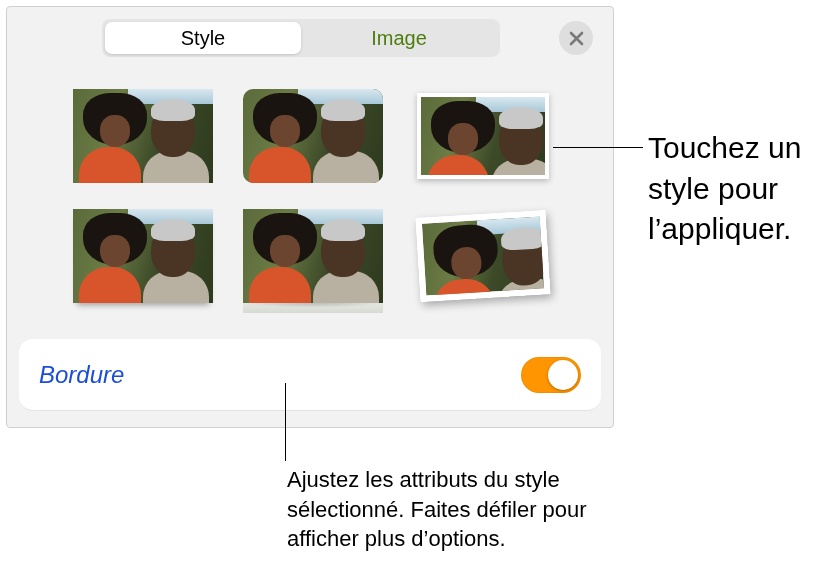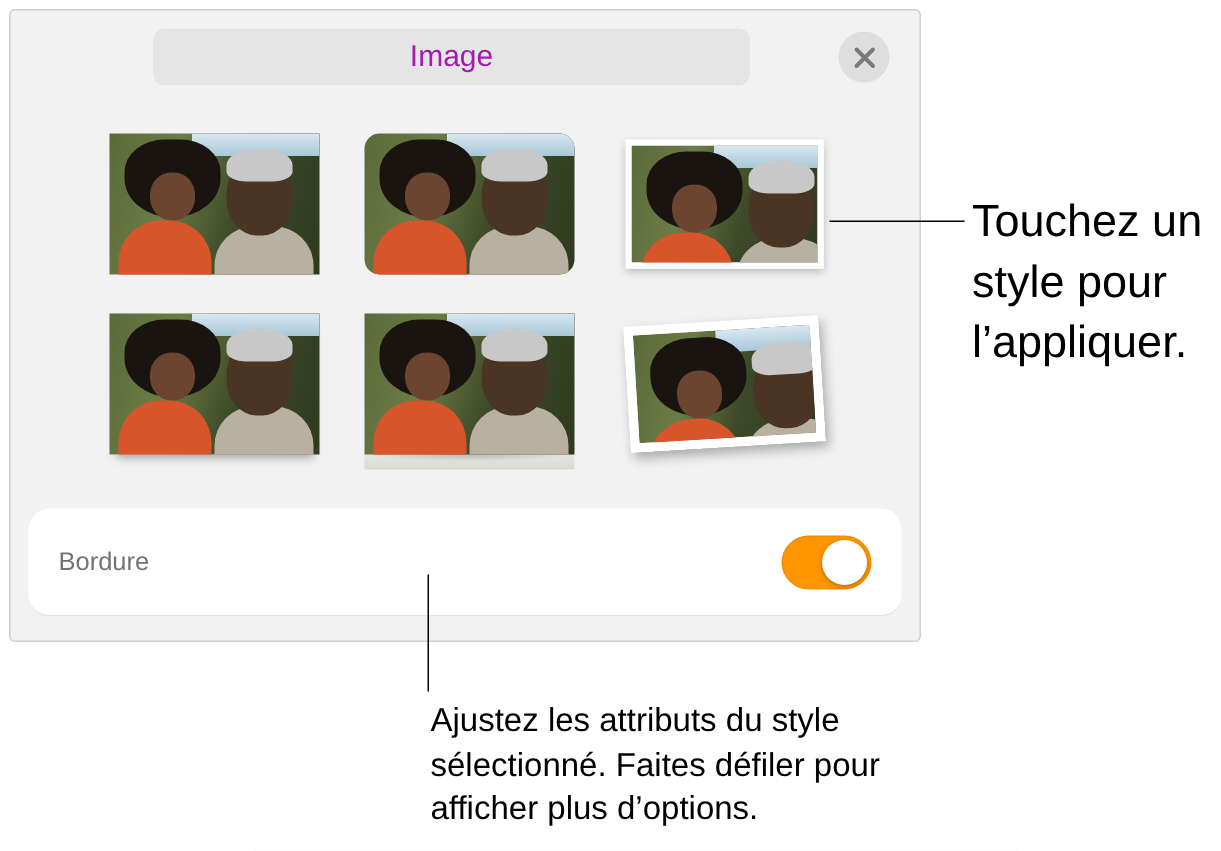--- a/index.html
+++ b/index.html
@@ -34,21 +34,21 @@
       align-items: center;
       padding: 3px;
     }
     .tab {
       flex: 1;
       height: 32px;
       display: flex;
       align-items: center;
       justify-content: center;
       font-size: 20px;
-      color: #a21caf;
+      color: #4d7c0f;
       border-radius: 7px;
       cursor: pointer;
     }
     .tab.active {
       background: #fff;
       box-shadow: 0 1px 3px rgba(0,0,0,0.15);
       font-weight: 500;
       color: #000;
     }
     .close-btn {
@@ -167,22 +167,23 @@
       height: 72px;
       background: #fff;
       border-radius: 14px;
       display: flex;
       align-items: center;
       justify-content: space-between;
       padding: 0 20px;
       border-bottom: 1px solid #e3e3e3;
     }
     .bordure-label {
-      font-size: 17px;
-      color: #737373;
+      font-size: 24px;
+      color: #1d4ed8;
+      font-style: italic;
     }
     .toggle {
       width: 60px; height: 36px;
       background: #ff9500;
       border-radius: 18px;
       position: relative;
       cursor: pointer;
       box-shadow: inset 0 0 0 1px rgba(0,0,0,0.05);
     }
     .toggle .knob {
@@ -226,20 +227,23 @@
       width: 1px; height: 78px;
       background: #000;
     }
   </style>
 </head>
 <body>
 
 <div class="panel">
 
   <div class="tabbar">
+    <div class="tab active">
+      <span>Style</span>
+    </div>
     <div class="tab">
       <span>Image</span>
     </div>
   </div>
 
   <div class="close-btn">
     <svg width="15" height="15" viewBox="0 0 15 15">
       <path d="M2 2 L13 13 M13 2 L2 13" stroke="#7a7a7a" stroke-width="2.6" stroke-linecap="round" fill="none"></path>
     </svg>
   </div>

